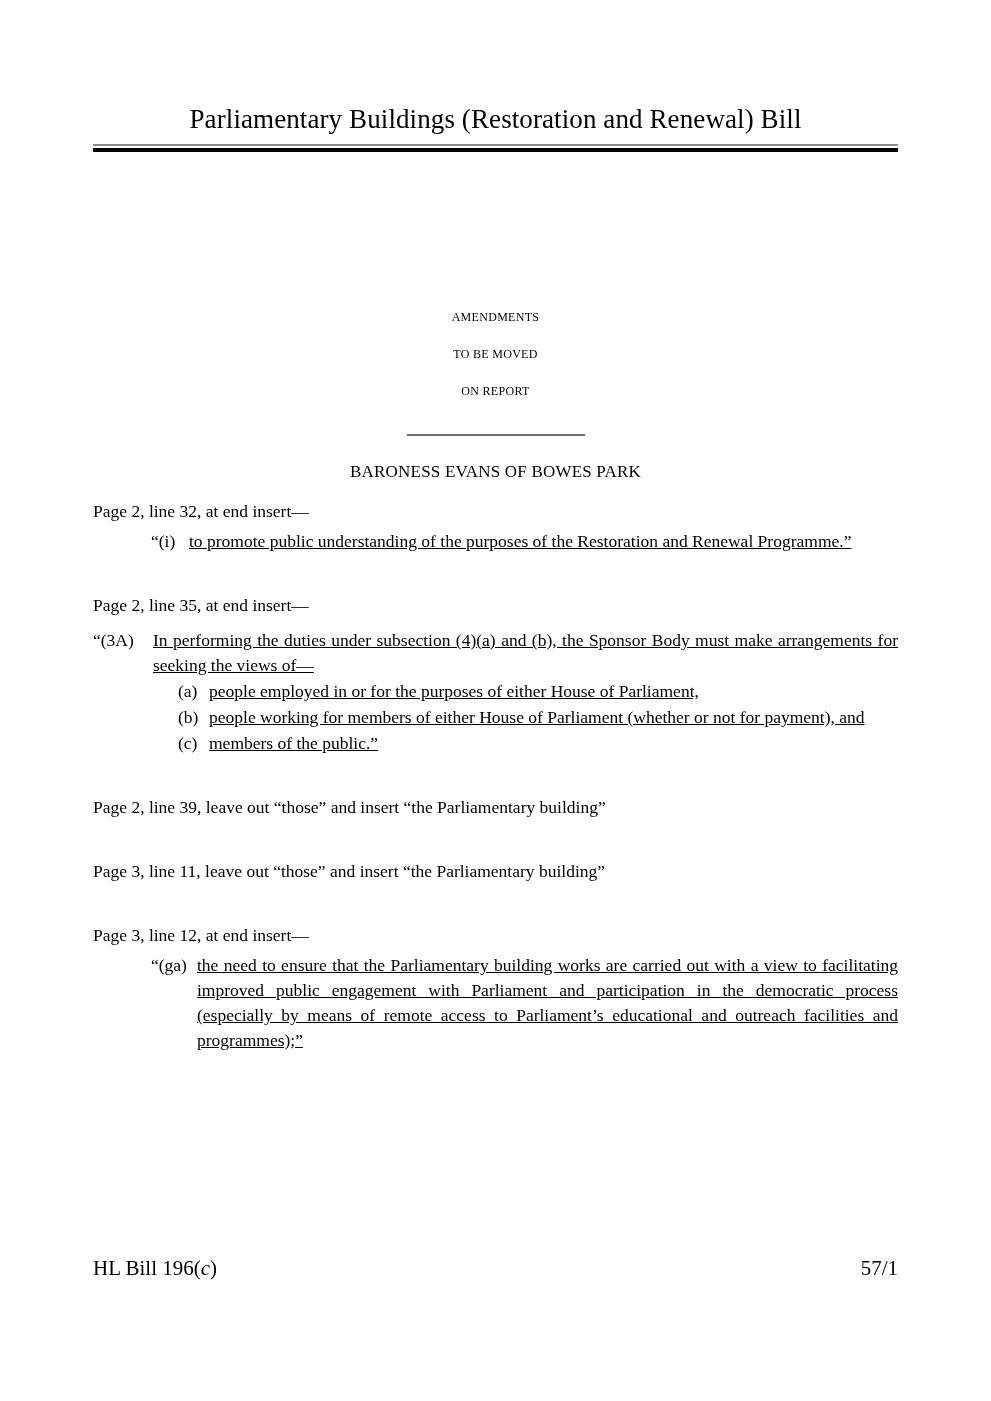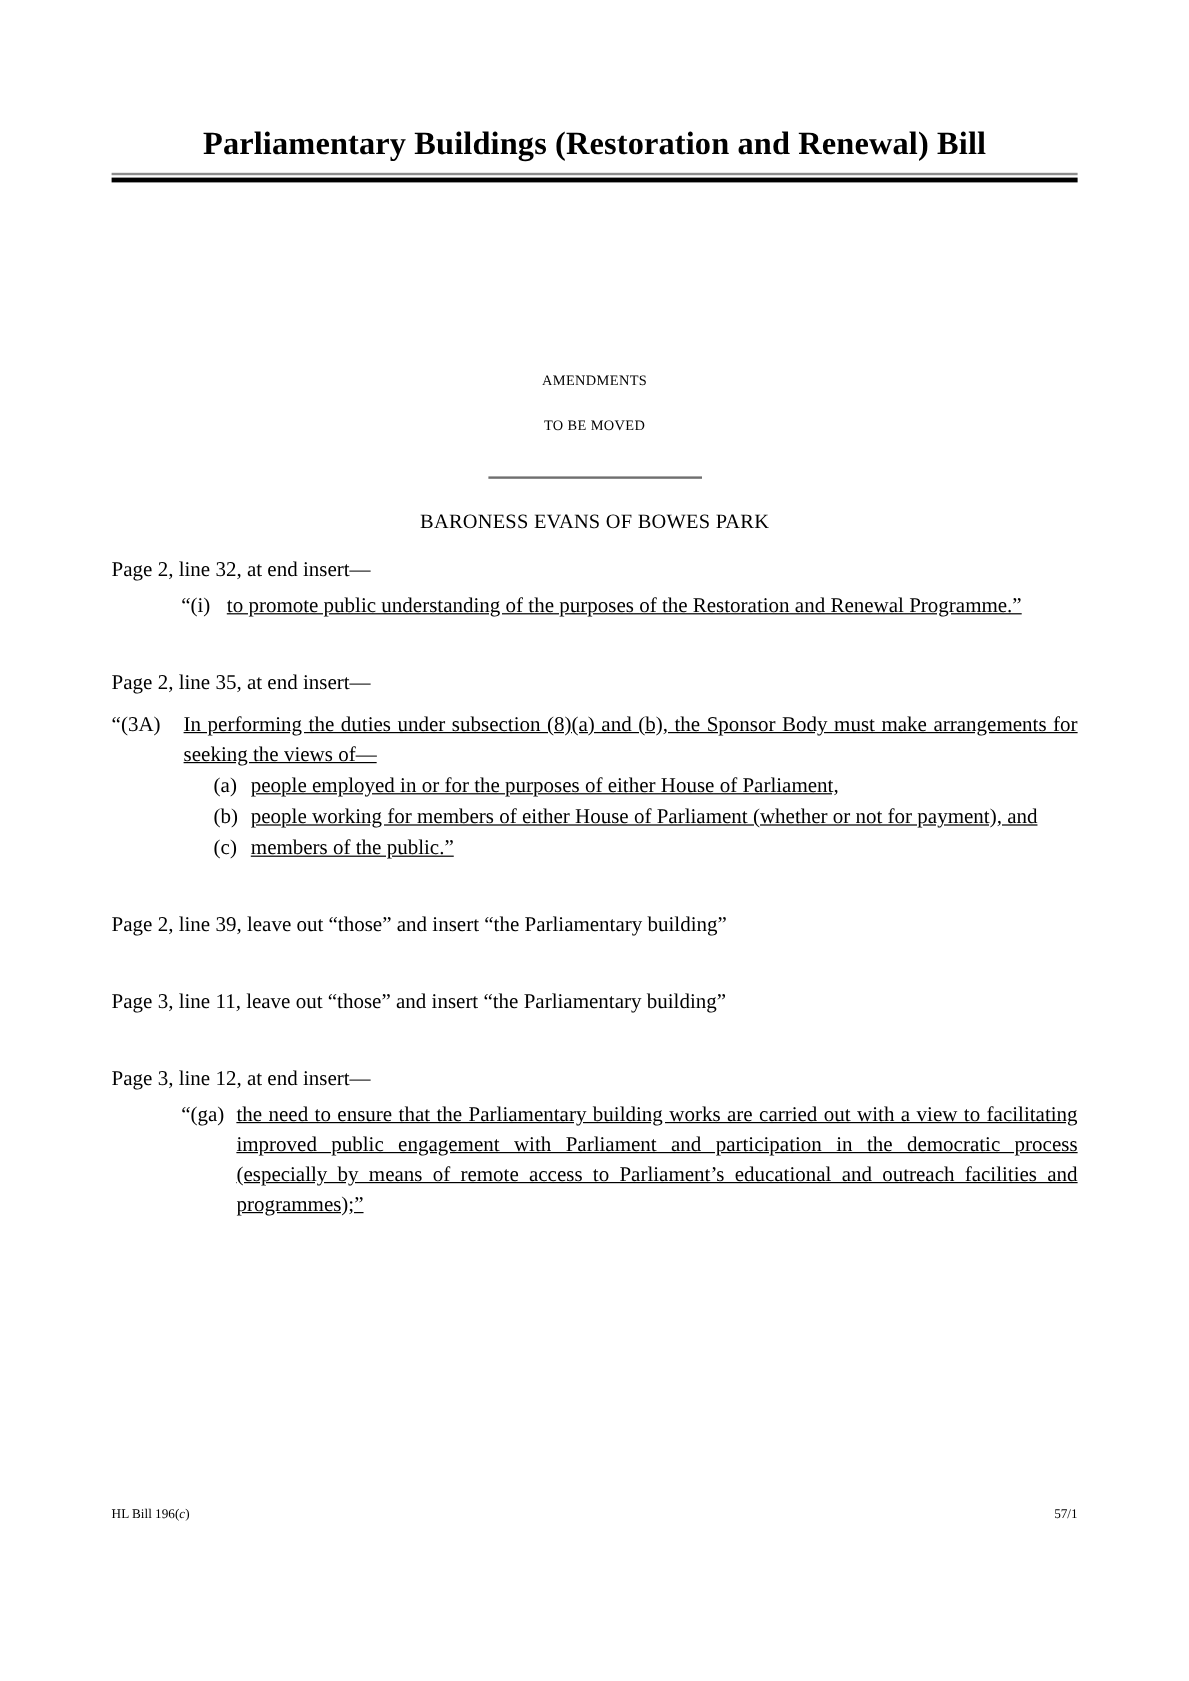--- a/index.html
+++ b/index.html
@@ -21,21 +21,21 @@
     left: 93px;
     top: 0;
     width: 805px;
     height: 1401px;
   }
 
   
   .doc-title {
     text-align: center;
     font-size: 27px;
-    font-weight: bold;
+    font-weight: normal;
     letter-spacing: 0.1px;
     margin: 0;
     padding-top: 104px;
     line-height: 1.15;
   }
   .title-rules {
     margin-top: 9px;
   }
   .rule-thin {
     height: 2px;
@@ -139,39 +139,40 @@
   .spacer-lg { height: 17px; }
 
   
   .footer {
     position: absolute;
     left: 93px;
     right: 93px;
     top: 1256px;
     display: flex;
     justify-content: space-between;
-    font-size: 11px;
+    font-size: 21px;
     align-items: center;
   }
   .footer i { font-style: italic; }
 </style>
 </head>
 <body>
 
 <div class="page">
 
   <h1 class="doc-title">Parliamentary Buildings (Restoration and Renewal) Bill</h1>
   <div class="title-rules">
     <div class="rule-thin"></div>
     <div class="rule-thick"></div>
   </div>
 
   <div class="heading-block">
     <div class="heading-line">AMENDMENTS</div>
     <div class="heading-line">TO BE MOVED</div>
+    <div class="heading-line">ON REPORT</div>
     <div class="divider-wrap">
       <div class="divider-rule"></div>
     </div>
   </div>
 
   <div class="sponsor-name">BARONESS EVANS OF BOWES PARK</div>
 
   <div class="amendments">
 
     <div class="amend-block">
@@ -181,21 +182,21 @@
         <span class="item-body nojustify">to promote public understanding of the purposes of the Restoration and Renewal Programme.”</span>
       </div>
     </div>
 
     <div class="spacer-lg"></div>
 
     <div class="amend-block">
       <div class="lead-line">Page 2, line 35, at end insert—</div>
       <div class="item lvl-para">
         <span class="item-label">“(3A)</span>
-        <span class="item-body">In performing the duties under subsection (8)(a) and (b), the Sponsor Body must make arrangements for seeking the views of—</span>
+        <span class="item-body">In performing the duties under subsection (4)(a) and (b), the Sponsor Body must make arrangements for seeking the views of—</span>
       </div>
       <div class="item lvl-sub">
         <span class="item-label">(a)</span>
         <span class="item-body nojustify">people employed in or for the purposes of either House of Parliament,</span>
       </div>
       <div class="item lvl-sub">
         <span class="item-label">(b)</span>
         <span class="item-body nojustify">people working for members of either House of Parliament (whether or not for payment), and</span>
       </div>
       <div class="item lvl-sub">

